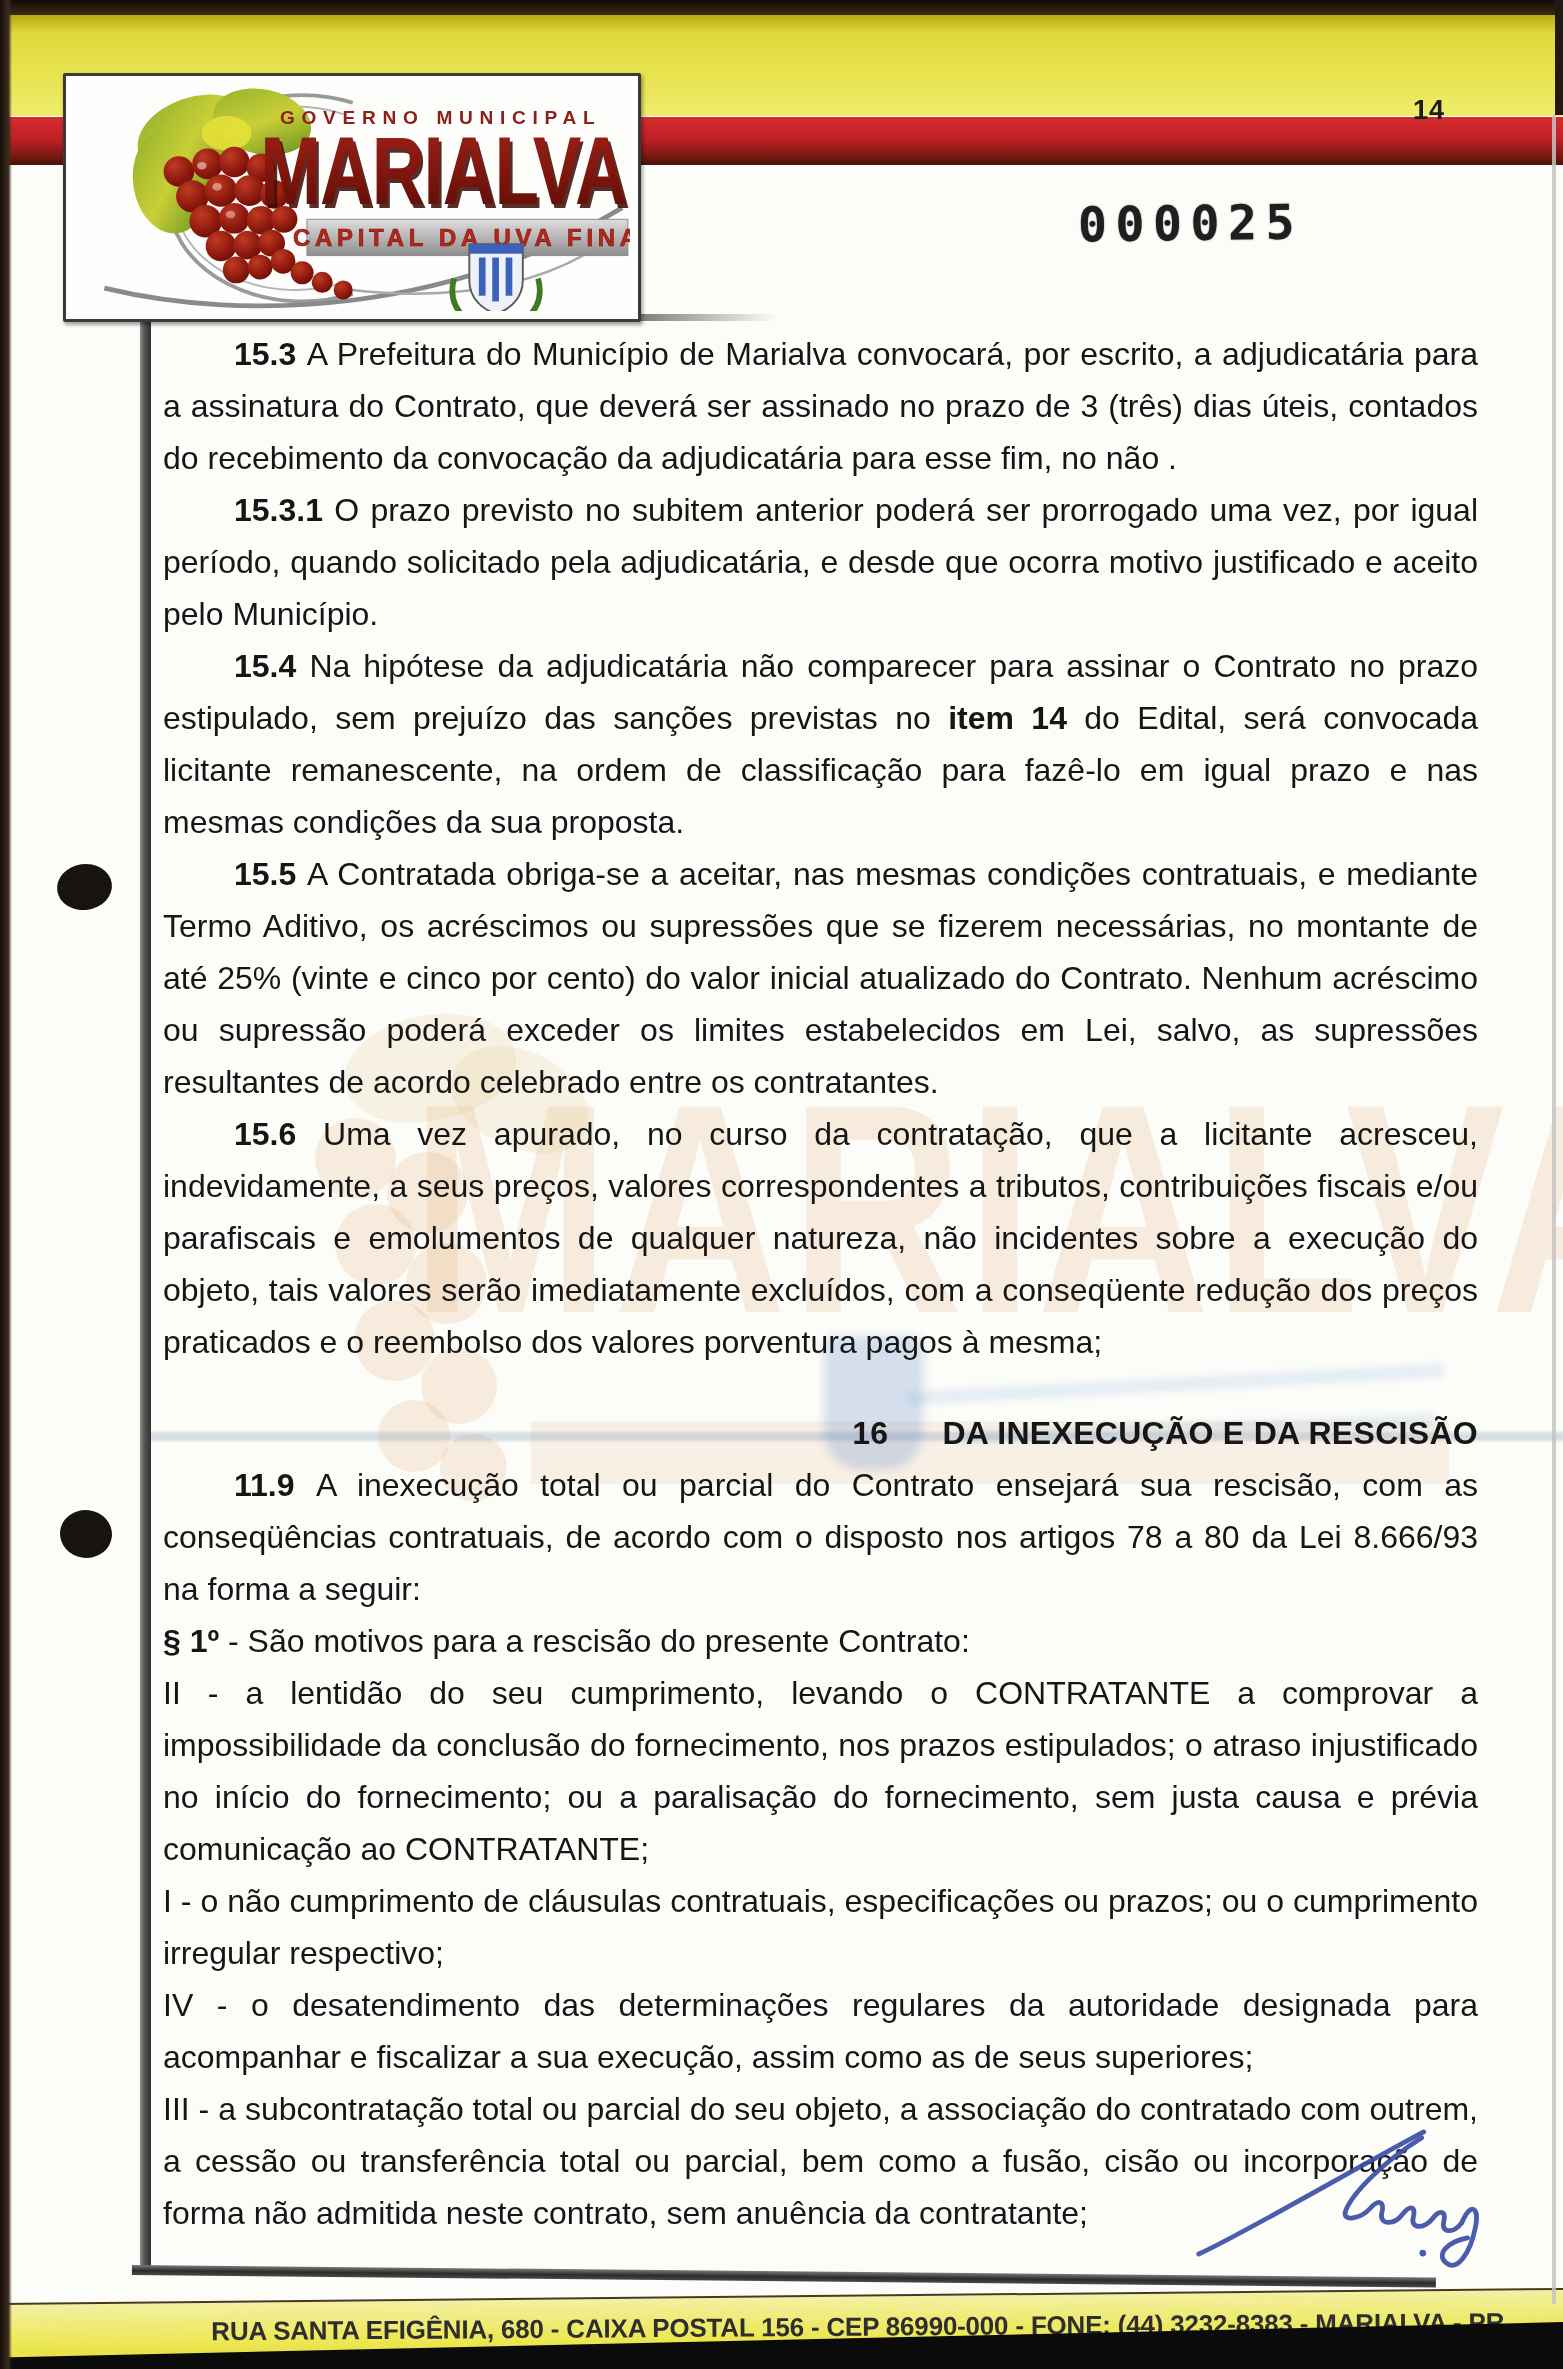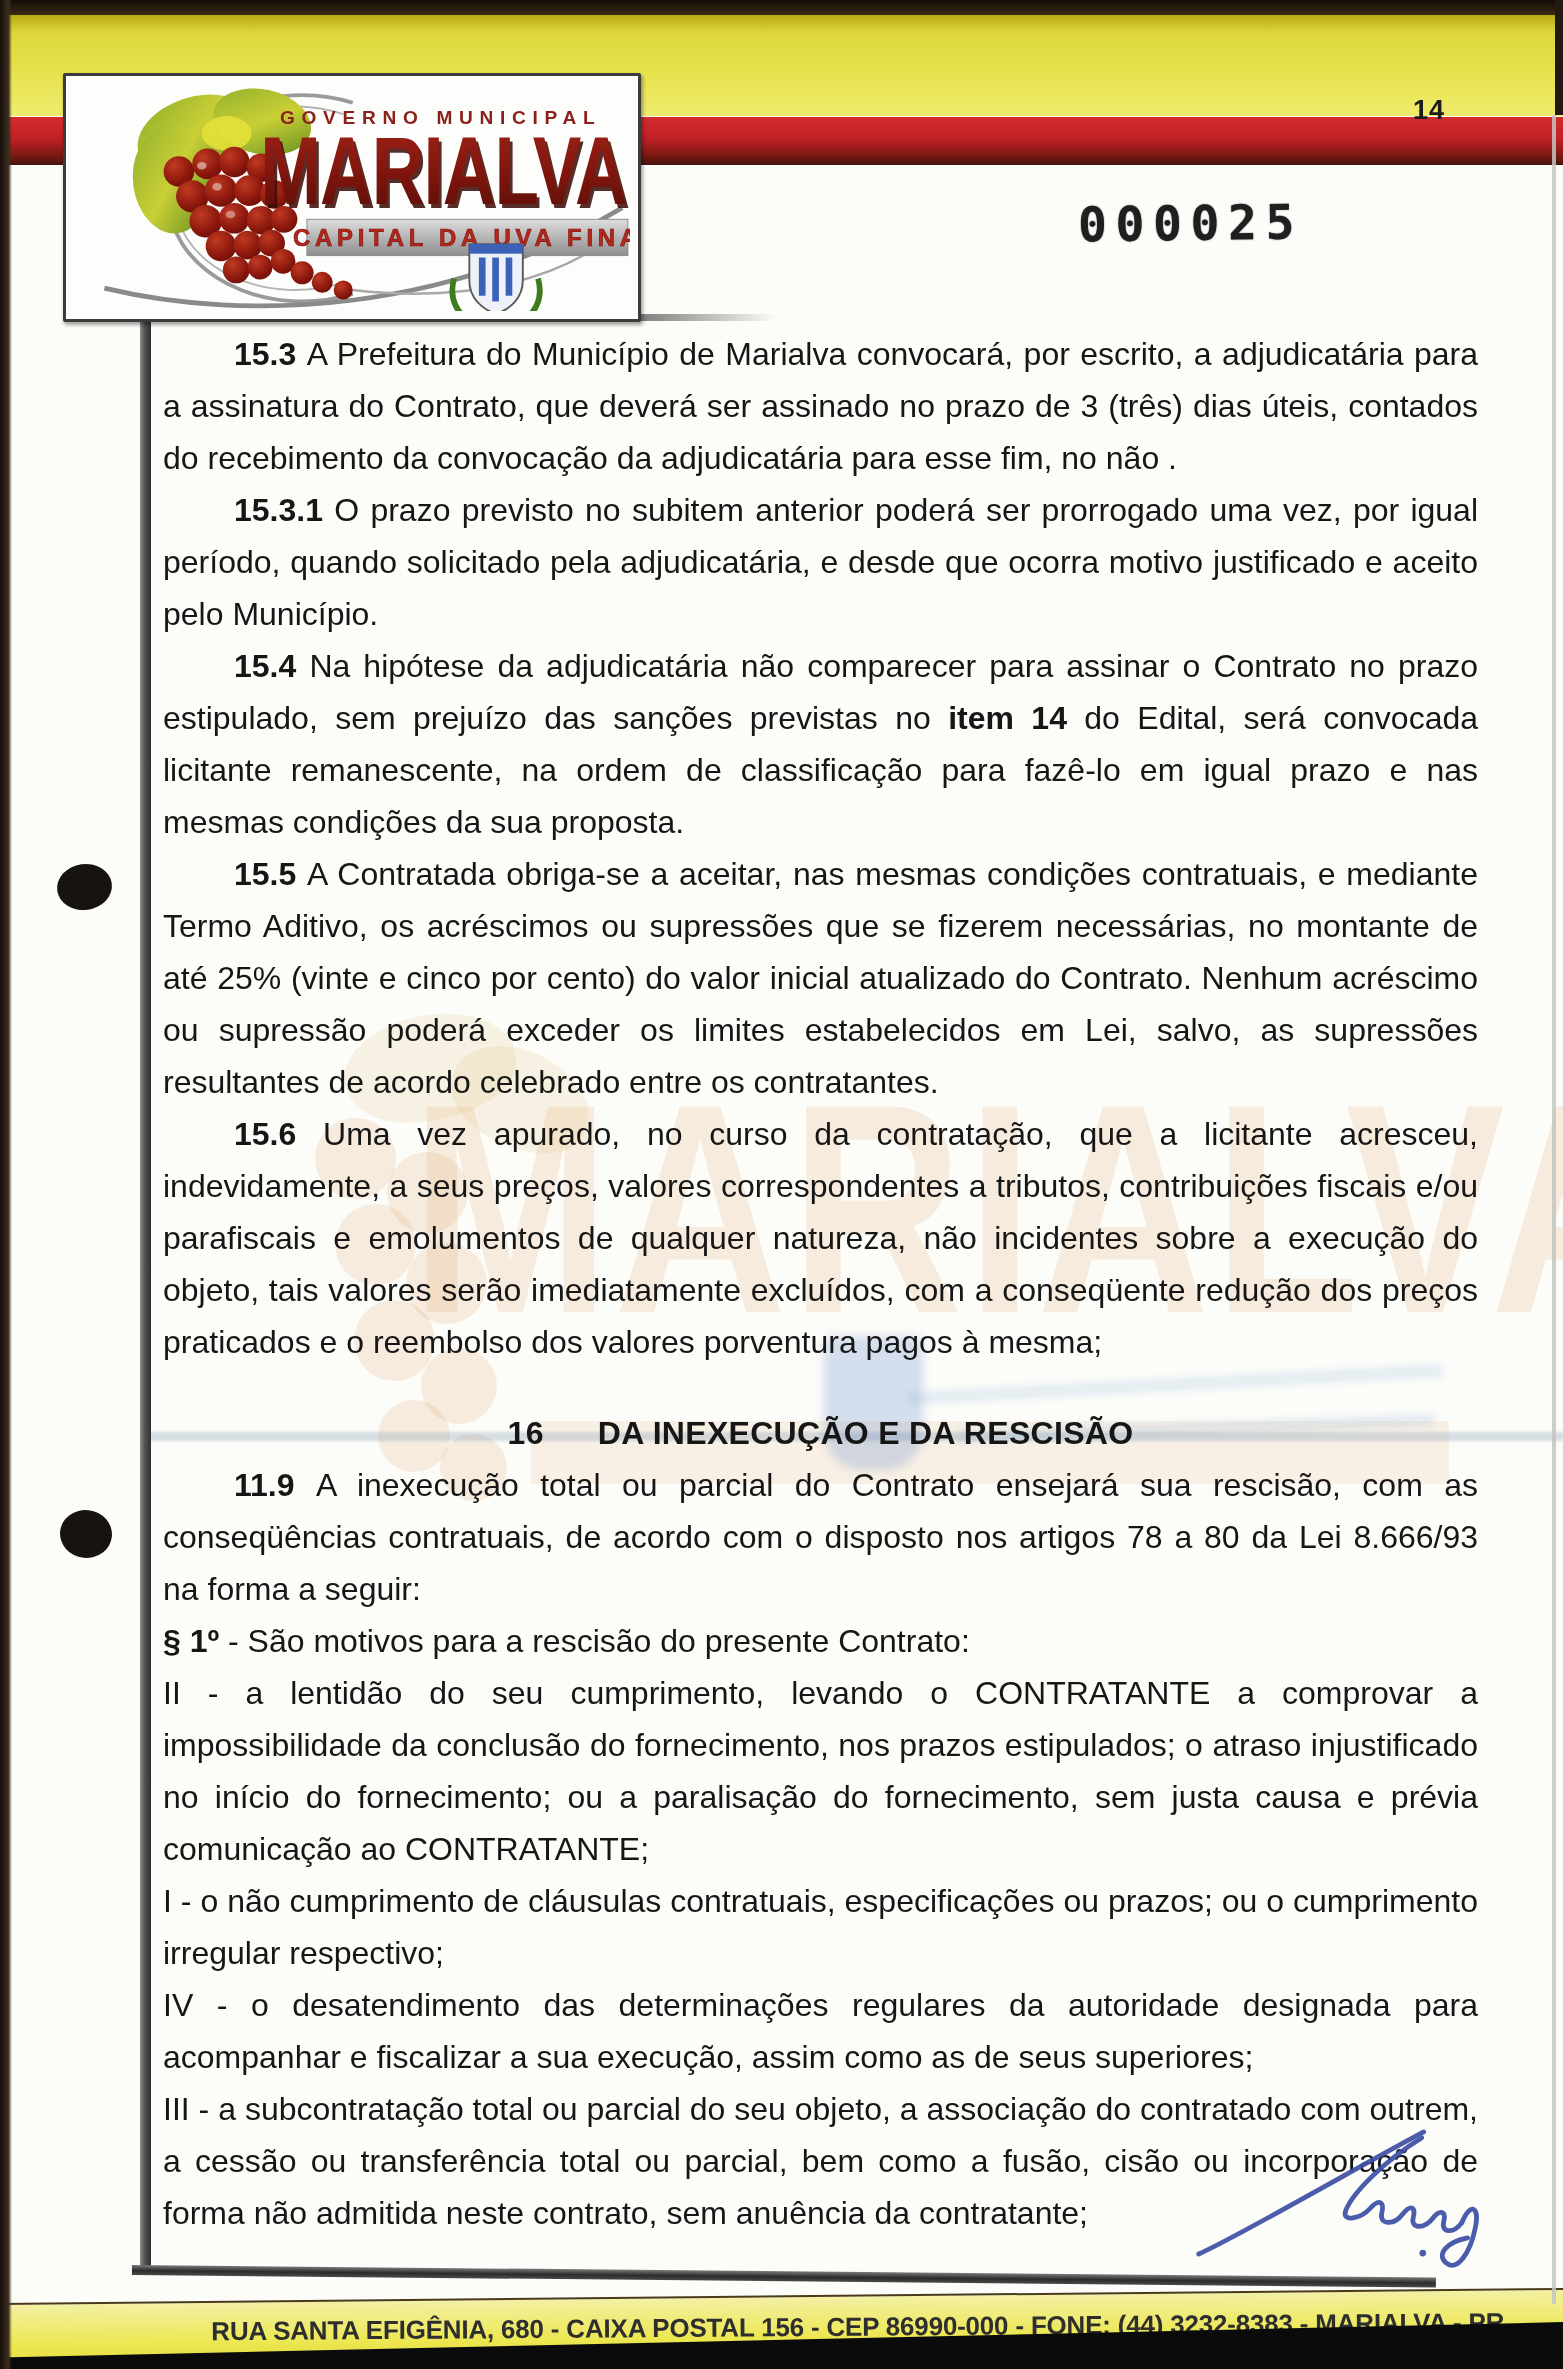--- a/index.html
+++ b/index.html
@@ -49,21 +49,21 @@
     background:rgba(135,160,185,.32);filter:blur(1.4px);}
   .bleed-crest{position:absolute;left:824px;top:1336px;width:99px;height:134px;
     background:rgba(95,135,200,.26);border-radius:9.6px 9.6px 38px 38px;filter:blur(4.8px);}
   .bleed-streak{position:absolute;height:13.4px;background:rgba(130,175,215,.20);filter:blur(3.8px);}
   
   .doc-body{position:absolute;left:163px;top:328px;width:1315px;z-index:10;
     font-size:32px;line-height:52px;color:#161616;}
   .para{margin:0;text-align:justify;}
   .para.indent{text-indent:71px;}
   .para.flush{text-indent:0;}
-  .para.heading{font-weight:bold;text-align:center;margin-top:39px;letter-spacing:0.3px;}
+  .para.heading{font-weight:bold;text-align:right;margin-top:39px;letter-spacing:0.3px;}
   .para.heading span:first-child{margin-right:54px;}
   .para .b{font-weight:bold;}
   
   .signature{position:absolute;left:1183px;top:2111px;width:306px;height:164px;z-index:12;}
   
   .footer-band{position:absolute;left:-11.5px;top:2303px;width:1589px;height:75px;
     transform:rotate(-0.55deg);transform-origin:left top;
     background:linear-gradient(180deg,#f3f0a4 0%,#ece74f 55%,#ded73c 100%);
     border-top:2.9px solid #4a3a1c;z-index:30;}
   .footer-text{position:absolute;left:222px;top:15.3px;white-space:nowrap;

